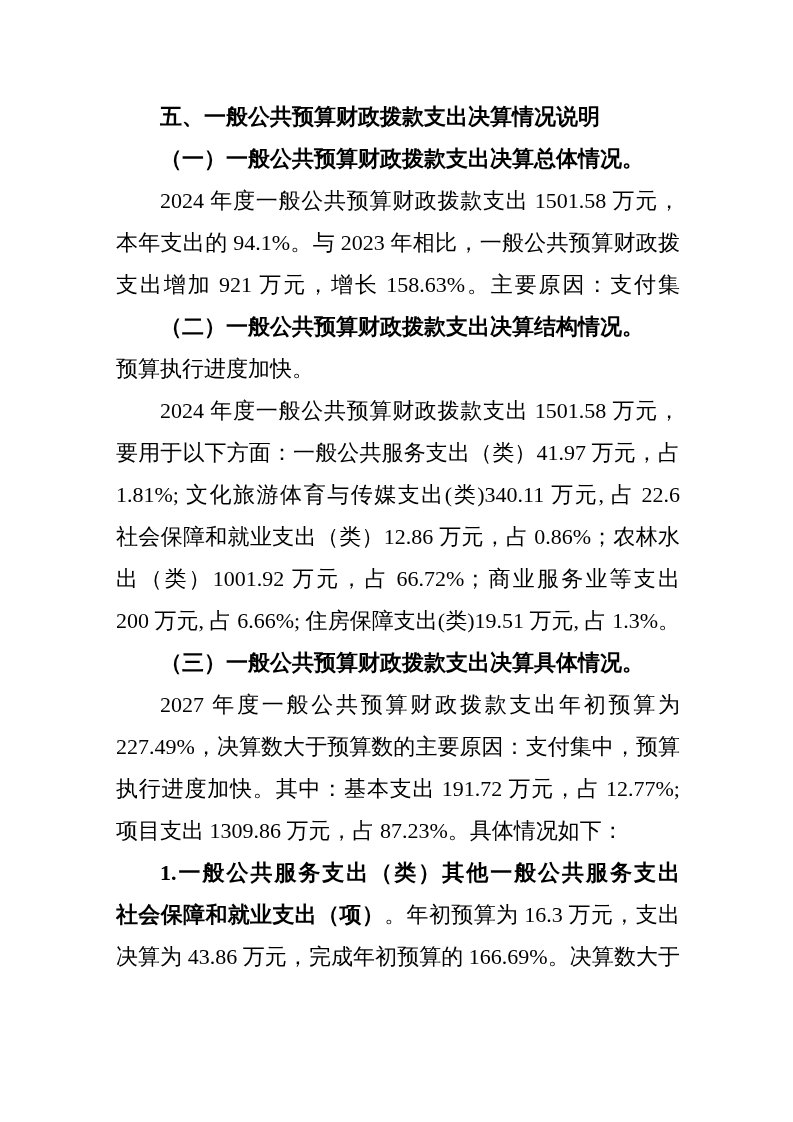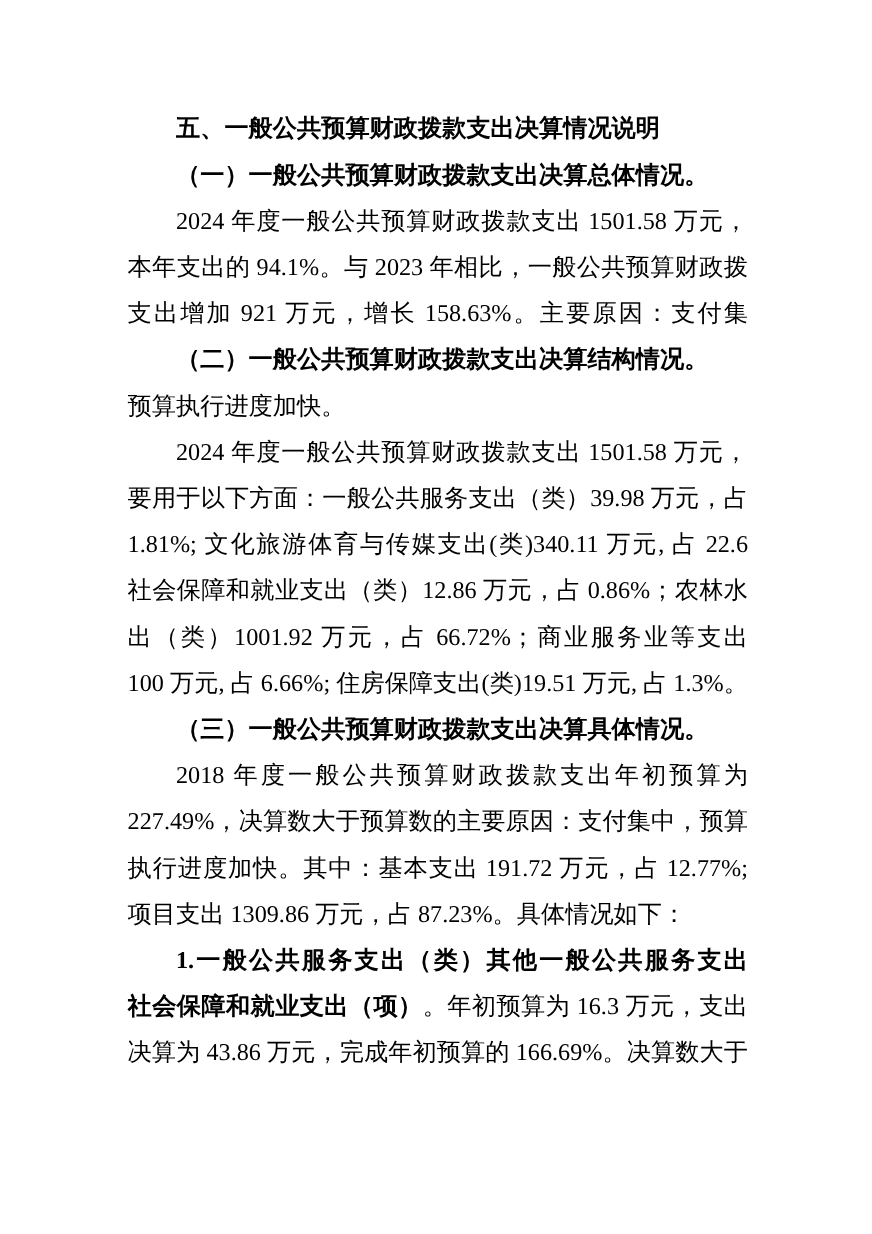--- a/index.html
+++ b/index.html
@@ -43,27 +43,27 @@
 <div class="page">
   <div class="text-block" id="text-block">
       <div class="line indent"><span class="run b">五、一般公共预算财政拨款支出决算情况说明</span></div>
       <div class="line indent"><span class="run b">（一）一般公共预算财政拨款支出决算总体情况。</span></div>
       <div class="line justify indent"><span class="run">2024 年度一般公共预算财政拨款支出 1501.58 万元，占</span></div>
       <div class="line justify"><span class="run">本年支出的 94.1%。与 2023 年相比，一般公共预算财政拨款</span></div>
       <div class="line justify"><span class="run">支出增加 921 万元，增长 158.63%。主要原因：支付集中，</span></div>
       <div class="line indent"><span class="run b">（二）一般公共预算财政拨款支出决算结构情况。</span></div>
       <div class="line"><span class="run">预算执行进度加快。</span></div>
       <div class="line justify indent"><span class="run">2024 年度一般公共预算财政拨款支出 1501.58 万元，主</span></div>
-      <div class="line justify"><span class="run">要用于以下方面：一般公共服务支出（类）39.98 万元，占</span></div>
+      <div class="line justify"><span class="run">要用于以下方面：一般公共服务支出（类）41.97 万元，占</span></div>
       <div class="line justify"><span class="run">1.81%; 文化旅游体育与传媒支出(类)340.11 万元, 占 22.65%;</span></div>
       <div class="line justify"><span class="run">社会保障和就业支出（类）12.86 万元，占 0.86%；农林水支</span></div>
       <div class="line justify"><span class="run">出（类）1001.92 万元，占 66.72%；商业服务业等支出（类）</span></div>
-      <div class="line justify"><span class="run">100 万元, 占 6.66%; 住房保障支出(类)19.51 万元, 占 1.3%。</span></div>
+      <div class="line justify"><span class="run">200 万元, 占 6.66%; 住房保障支出(类)19.51 万元, 占 1.3%。</span></div>
       <div class="line indent"><span class="run b">（三）一般公共预算财政拨款支出决算具体情况。</span></div>
-      <div class="line justify indent"><span class="run">2018 年度一般公共预算财政拨款支出年初预算为</span></div>
+      <div class="line justify indent"><span class="run">2027 年度一般公共预算财政拨款支出年初预算为</span></div>
       <div class="line justify"><span class="run">227.49%，决算数大于预算数的主要原因：支付集中，预算</span></div>
       <div class="line justify"><span class="run">执行进度加快。其中：基本支出 191.72 万元，占 12.77%;</span></div>
       <div class="line"><span class="run">项目支出 1309.86 万元，占 87.23%。具体情况如下：</span></div>
       <div class="line justify indent"><span class="run b">1.一般公共服务支出（类）其他一般公共服务支出（款）</span></div>
       <div class="line justify"><span class="run b">社会保障和就业支出（项）</span><span class="run">。年初预算为 16.3 万元，支出</span></div>
       <div class="line justify"><span class="run">决算为 43.86 万元，完成年初预算的 166.69%。决算数大于</span></div>
     </div>
 </div>
 
 </body></html>

